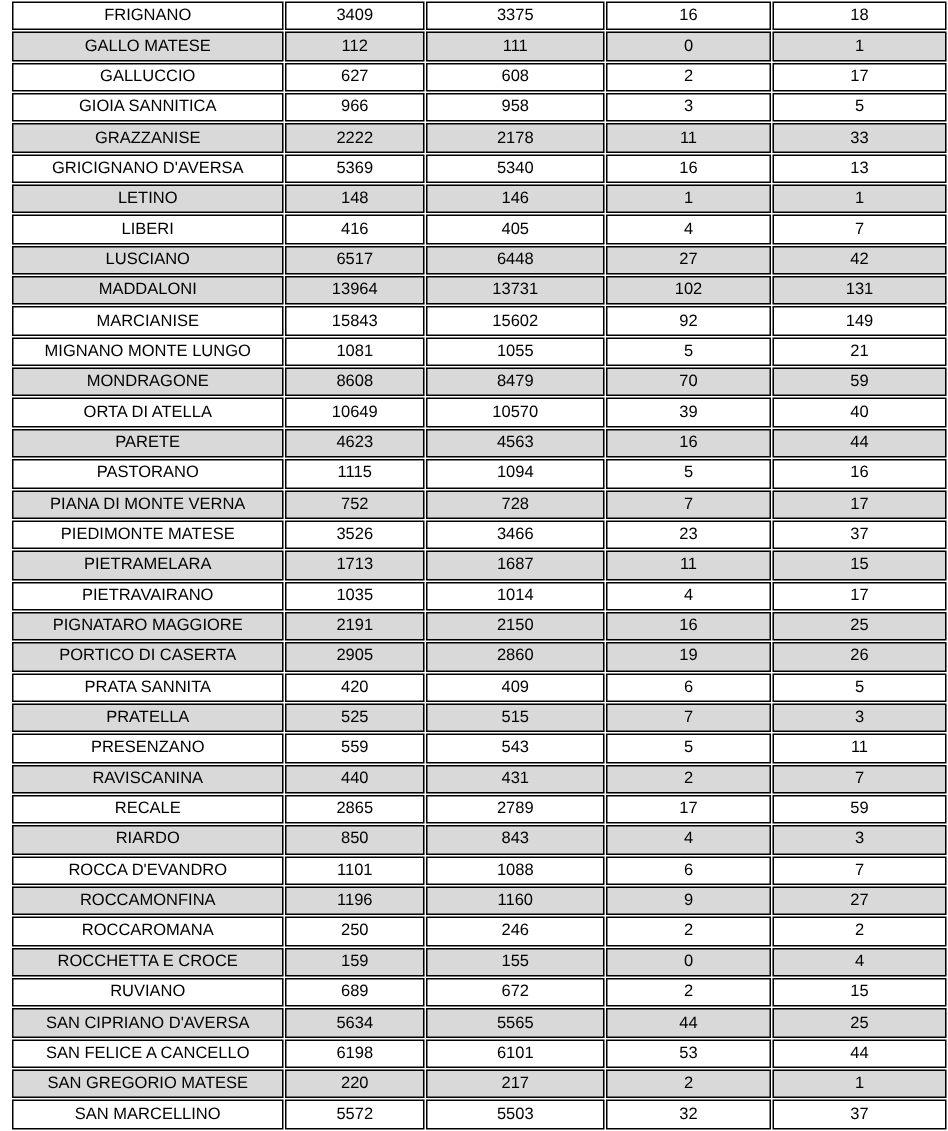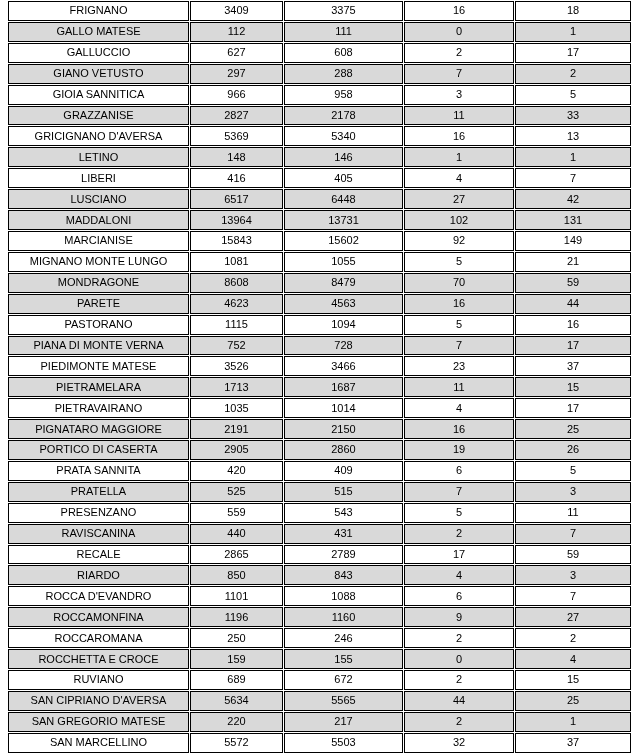--- a/index.html
+++ b/index.html
@@ -74,37 +74,30 @@
           <td>0</td>
           <td>1</td>
         </tr>
         <tr>
           <td>GALLUCCIO</td>
           <td>627</td>
           <td>608</td>
           <td>2</td>
           <td>17</td>
         </tr>
-        <tr class="alt">
-          <td>GIANO VETUSTO</td>
-          <td>297</td>
-          <td>288</td>
-          <td>7</td>
-          <td>2</td>
-        </tr>
         <tr>
           <td>GIOIA SANNITICA</td>
           <td>966</td>
           <td>958</td>
           <td>3</td>
           <td>5</td>
         </tr>
         <tr class="alt">
           <td>GRAZZANISE</td>
-          <td>2827</td>
+          <td>2222</td>
           <td>2178</td>
           <td>11</td>
           <td>33</td>
         </tr>
         <tr>
           <td>GRICIGNANO D'AVERSA</td>
           <td>5369</td>
           <td>5340</td>
           <td>16</td>
           <td>13</td>
@@ -151,20 +144,27 @@
           <td>5</td>
           <td>21</td>
         </tr>
         <tr class="alt">
           <td>MONDRAGONE</td>
           <td>8608</td>
           <td>8479</td>
           <td>70</td>
           <td>59</td>
         </tr>
+        <tr>
+          <td>ORTA DI ATELLA</td>
+          <td>10649</td>
+          <td>10570</td>
+          <td>39</td>
+          <td>40</td>
+        </tr>
         <tr class="alt">
           <td>PARETE</td>
           <td>4623</td>
           <td>4563</td>
           <td>16</td>
           <td>44</td>
         </tr>
         <tr>
           <td>PASTORANO</td>
           <td>1115</td>
@@ -291,20 +291,27 @@
           <td>2</td>
           <td>15</td>
         </tr>
         <tr class="alt">
           <td>SAN CIPRIANO D'AVERSA</td>
           <td>5634</td>
           <td>5565</td>
           <td>44</td>
           <td>25</td>
         </tr>
+        <tr>
+          <td>SAN FELICE A CANCELLO</td>
+          <td>6198</td>
+          <td>6101</td>
+          <td>53</td>
+          <td>44</td>
+        </tr>
         <tr class="alt">
           <td>SAN GREGORIO MATESE</td>
           <td>220</td>
           <td>217</td>
           <td>2</td>
           <td>1</td>
         </tr>
         <tr>
           <td>SAN MARCELLINO</td>
           <td>5572</td>

